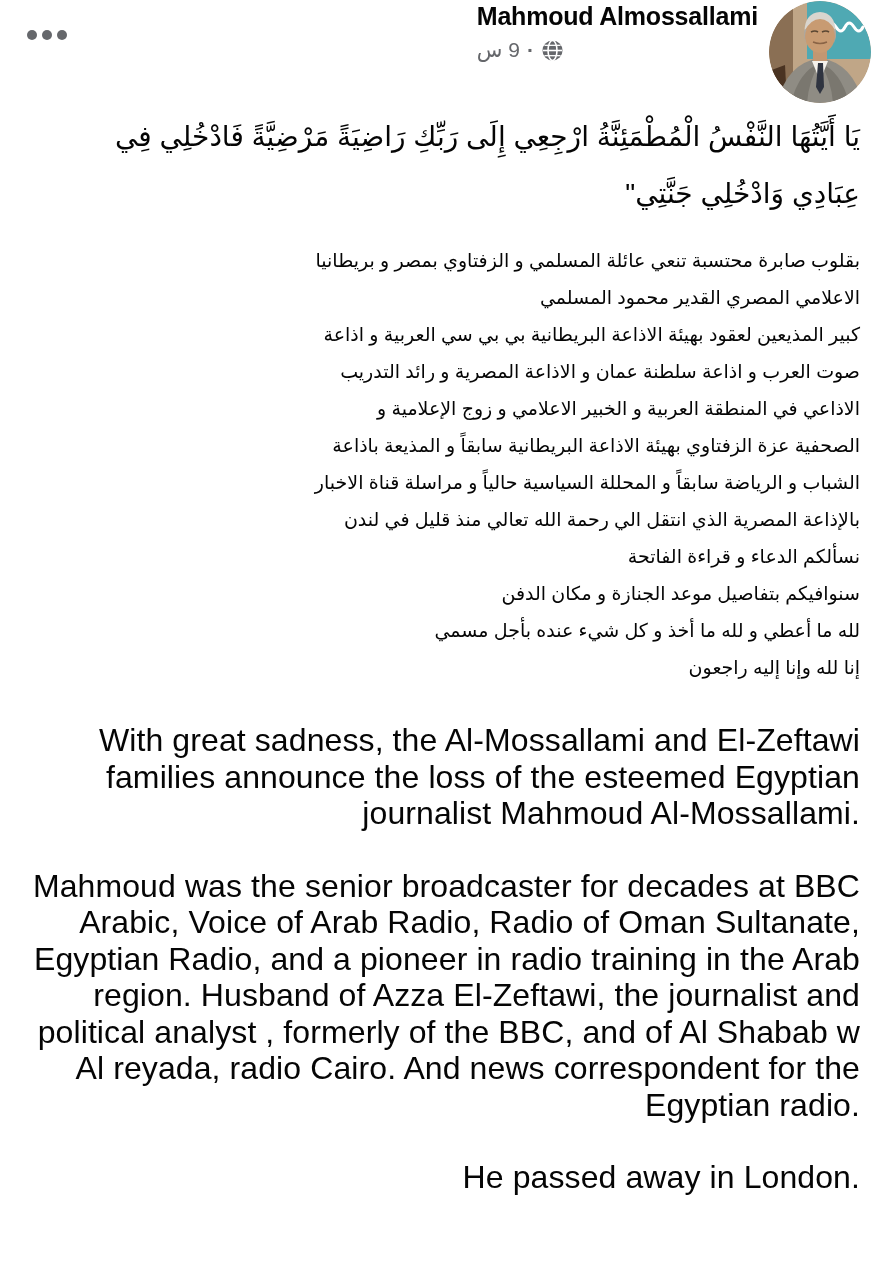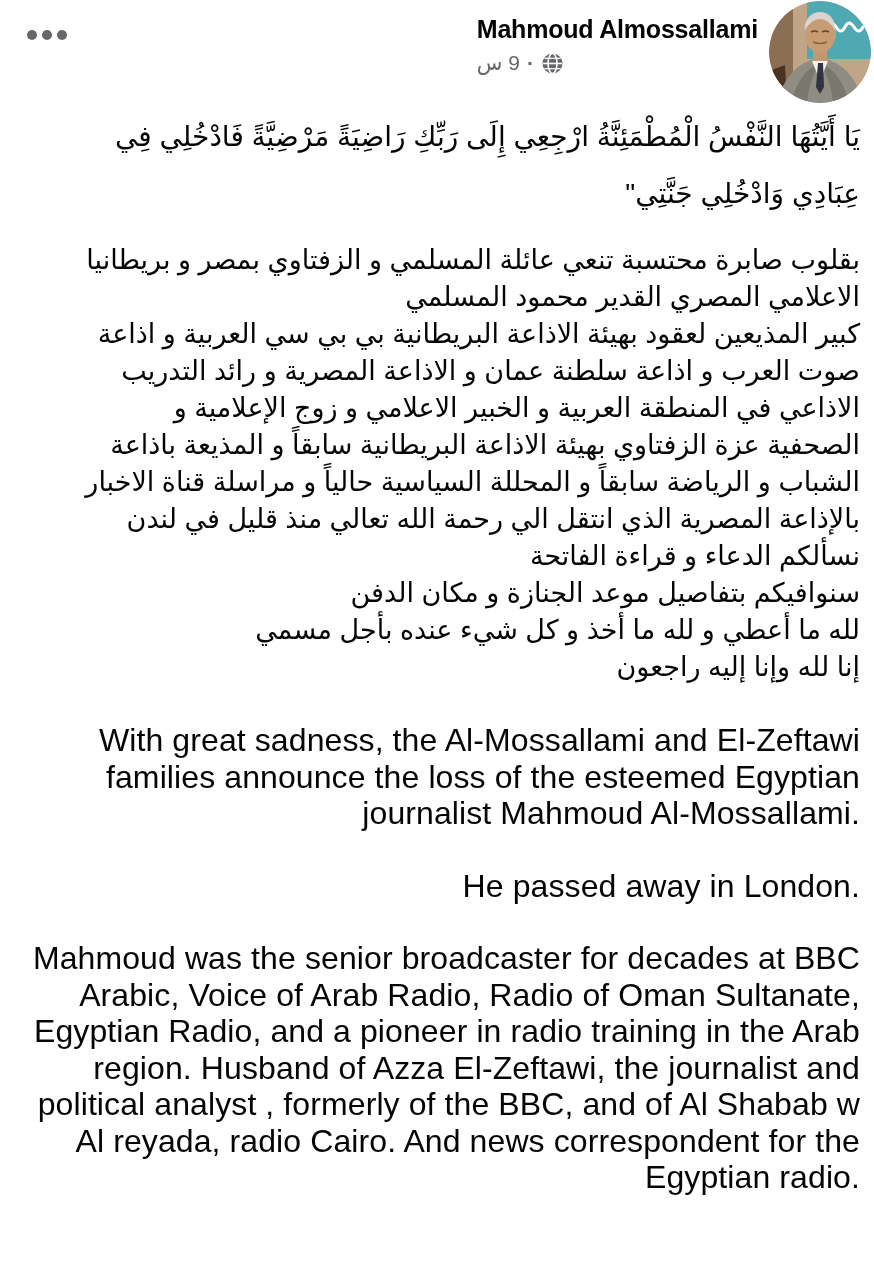--- a/index.html
+++ b/index.html
@@ -27,21 +27,21 @@
     right: 3px;
     width: 102px;
     height: 102px;
     border-radius: 50%;
     overflow: hidden;
     box-shadow: inset 0 0 0 1px rgba(0,0,0,.08);
     cursor: pointer;
   }
   .header-text {
     position: absolute;
-    top: 13px;
+    top: 0;
     right: 116px;
     text-align: right;
   }
   .author-name {
     font-size: 25px;
     font-weight: 700;
     letter-spacing: -0.2px;
     line-height: 32px;
     color: #050505;
     cursor: pointer;
@@ -89,21 +89,21 @@
     text-align: right;
     unicode-bidi: plaintext;
   }
   .verse {
     margin-top: 4px !important;
     font-size: 28px;
     line-height: 57px;
   }
   .ar-main {
     margin-top: 20px !important;
-    font-size: 27px;
+    font-size: 19px;
     line-height: 37px;
   }
   .en {
     direction: ltr;
     text-align: right;
     font-size: 32px;
     line-height: 36.5px;
     letter-spacing: 0.1px;
   }
   .en-1 { margin-top: 36px !important; }
@@ -187,23 +187,23 @@
 بالإذاعة المصرية الذي انتقل الي رحمة الله  تعالي منذ قليل في لندن
 نسألكم الدعاء و قراءة الفاتحة
 سنوافيكم بتفاصيل موعد الجنازة و مكان الدفن
 لله ما أعطي و لله ما أخذ و كل شيء عنده بأجل مسمي
 إنا لله وإنا إليه راجعون</p>
 
   <p class="en en-1">With great sadness, the Al-Mossallami and El-Zeftawi
 families announce the loss of the esteemed Egyptian
 journalist Mahmoud Al-Mossallami.</p>
 
-  <p class="en en-3">He passed away in London.</p>
-
   <p class="en en-2">Mahmoud was the senior broadcaster for decades at BBC
 Arabic, Voice of Arab Radio, Radio of Oman Sultanate,
 Egyptian Radio, and a pioneer in radio training in the Arab
 region. Husband of Azza El-Zeftawi, the journalist and
 political analyst , formerly of the BBC, and of Al Shabab w
 Al reyada, radio Cairo. And news correspondent for the
 Egyptian radio.</p>
 
+  <p class="en en-3">He passed away in London.</p>
+
 </div>
 
 </body></html>

